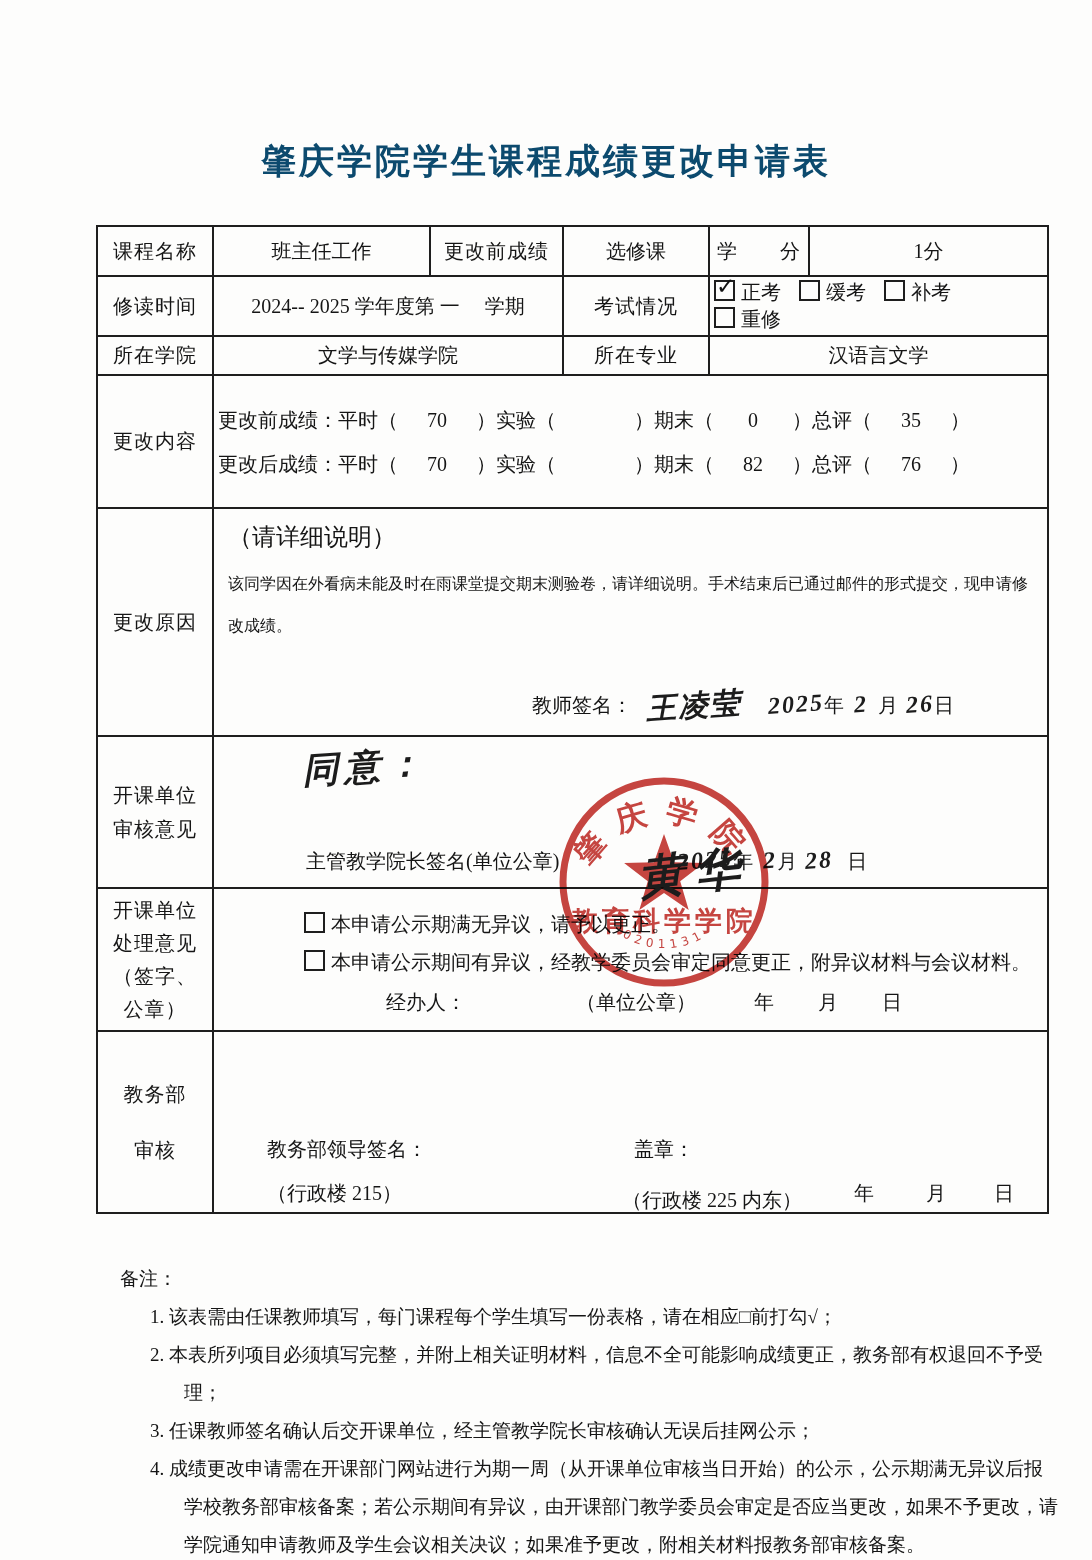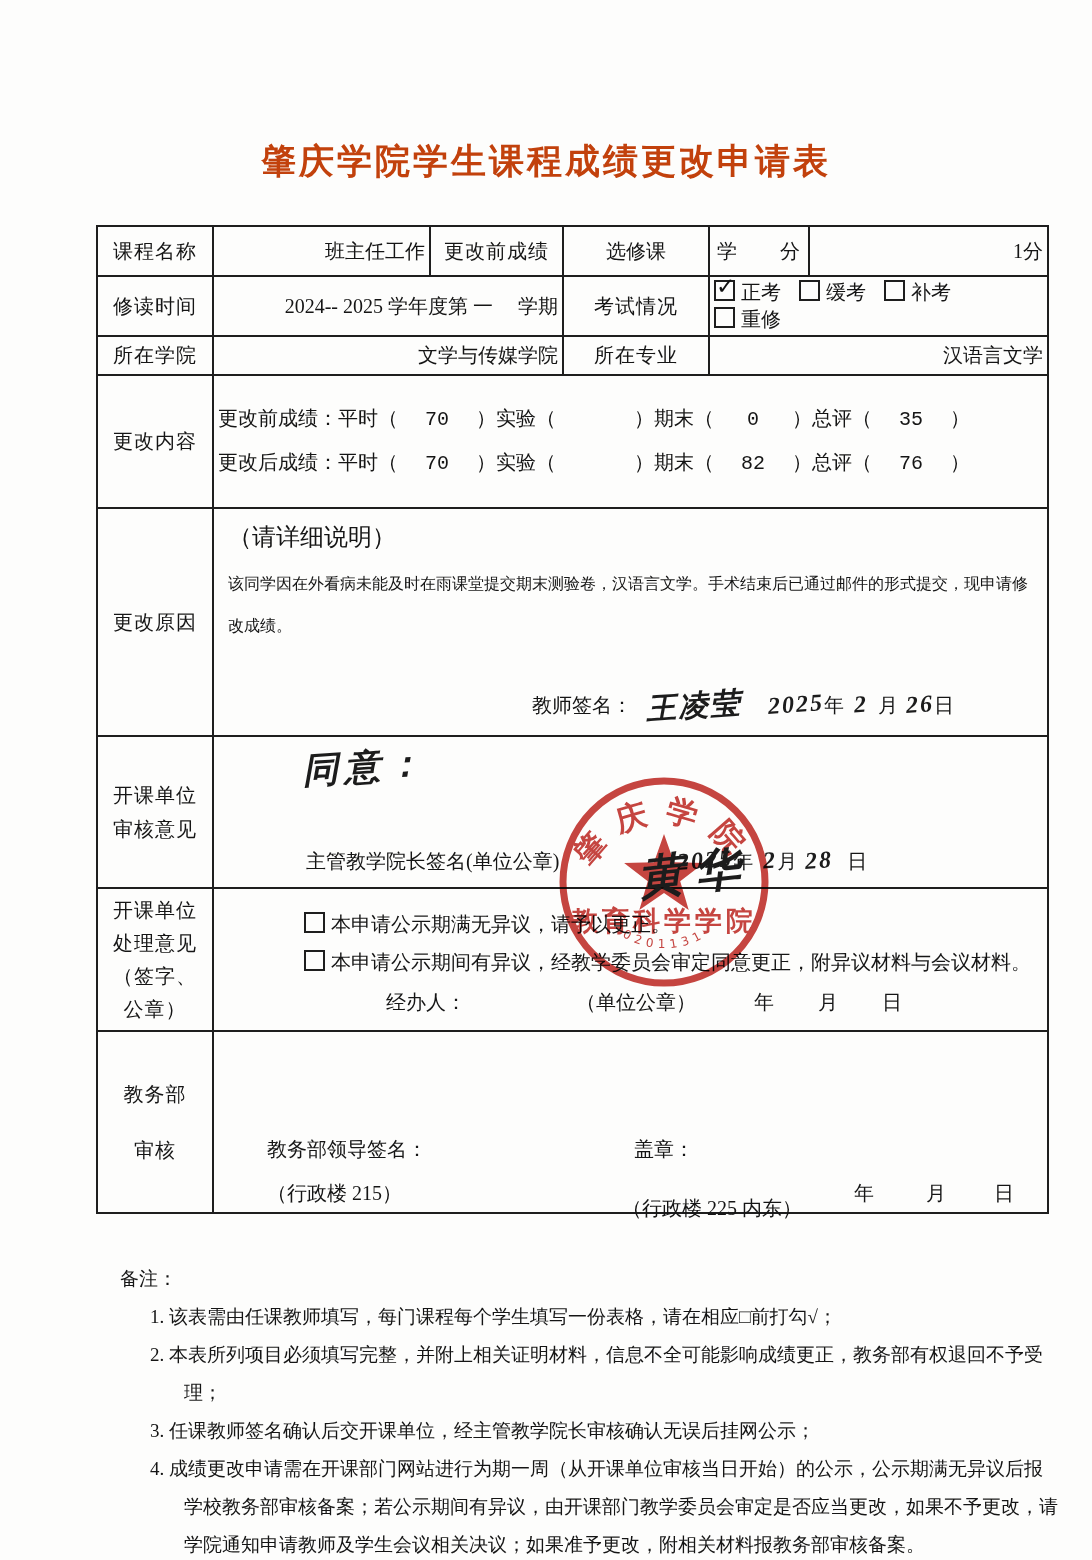--- a/index.html
+++ b/index.html
@@ -5,47 +5,47 @@
   html,body{margin:0;padding:0;background:#e8e8e8;}
   .page{
     position:relative; width:1092px; height:1560px; margin:0 auto;
     background:#fdfdfc; color:#151515;
     font-family:"Liberation Serif", serif;
     overflow:hidden;
   }
   .title{
     position:absolute; top:138px; left:0; width:100%;
     text-align:center; font-family:"Liberation Sans", sans-serif;
-    font-size:35px; font-weight:bold; letter-spacing:3px; color:#c2410c;
+    font-size:35px; font-weight:bold; letter-spacing:3px; color:#0c4a6e;
   }
   table.form{
     position:absolute; left:96px; top:225px; width:951px;
     border-collapse:collapse; table-layout:fixed;
   }
   table.form td{
     border:2px solid #1e1e1e; font-size:20px; vertical-align:middle;
     padding:2px 4px; overflow:visible;
   }
   td.lbl{ text-align:center; letter-spacing:1px; }
-  td.val{ text-align:right; padding-left:12px; }
+  td.val{ text-align:center; padding-left:12px; }
   td.valc{ text-align:center; }
   .multiline{ line-height:34px; padding:6px 2px; }
   
   .cb{
     display:inline-block; width:17px; height:17px; border:2px solid #1e1e1e;
     vertical-align:-2px; margin-right:6px; position:relative; background:#fdfdfc;
   }
   .cb .mk{
     position:absolute; left:0px; top:-9px; font-size:23px; font-weight:bold;
     font-family:"DejaVu Sans", sans-serif; color:#111;
   }
   .exam-cell{ padding-left:16px; }
   .exam-opt{ margin-right:13px; white-space:nowrap; }
   
-  .scores-cell{ vertical-align:top; padding:14px 0 0 16px; line-height:44px;font-family:Liberation Mono, monospace; }
+  .scores-cell{ vertical-align:top; padding:14px 0 0 16px; line-height:44px; }
   .sv{ display:inline-block; width:78px; text-align:center; }
   
   .reason-cell{ position:relative; vertical-align:top; height:222px; }
   .hint{ position:absolute; left:14px; top:12px; font-size:24px; }
   .reason-text{ position:absolute; left:14px; top:54px; width:812px; font-size:16px; line-height:42px; }
   .teacher-line{ position:absolute; left:318px; bottom:8px; white-space:nowrap; font-size:20px; }
   
   .hw{
     display:inline-block; font-style:italic; font-weight:700; color:#1c1c1c;
     transform:rotate(-4deg); letter-spacing:2px;
@@ -135,21 +135,21 @@
       <td class="scores-cell" colspan="5">
         <div><span>更改前成绩：平时（</span><span class="sv">70</span><span>）实验（</span><span class="sv"></span><span>）期末（</span><span class="sv">0</span><span>）总评（</span><span class="sv">35</span><span>）</span></div>
         <div><span>更改后成绩：平时（</span><span class="sv">70</span><span>）实验（</span><span class="sv"></span><span>）期末（</span><span class="sv">82</span><span>）总评（</span><span class="sv">76</span><span>）</span></div>
       </td>
     </tr>
 
     <tr style="height:222px">
       <td class="lbl">更改原因</td>
       <td class="reason-cell" colspan="5">
         <div class="hint">（请详细说明）</div>
-        <div class="reason-text">该同学因在外看病未能及时在雨课堂提交期末测验卷，汉语言文学。手术结束后已通过邮件的形式提交，现申请修改成绩。</div>
+        <div class="reason-text">该同学因在外看病未能及时在雨课堂提交期末测验卷，请详细说明。手术结束后已通过邮件的形式提交，现申请修改成绩。</div>
         <div class="teacher-line">
           <span>教师签名：</span><span class="hw hw-name">王凌莹</span><span class="hw hw-num t-y">2025</span><span class="unit">年</span><span class="hw hw-num t-m">2</span><span class="unit t-m">月</span><span class="hw hw-num t-d">26</span><span class="unit">日</span>
         </div>
       </td>
     </tr>
 
     <tr style="height:146px">
       <td class="lbl multiline">
         <div>开课单位</div>
         <div>审核意见</div>
@@ -180,21 +180,21 @@
 
     <tr style="height:176px">
       <td class="lbl dept-lbl">
         <div>教务部</div>
         <div>审核</div>
       </td>
       <td class="dept-cell" colspan="5">
         <div class="abs" style="left:53px; top:104px;">教务部领导签名：</div>
         <div class="abs" style="left:53px; top:148px;">（行政楼 215）</div>
         <div class="abs" style="left:420px; top:104px;">盖章：</div>
-        <div class="abs" style="left:408px; top:163px;">（行政楼 225 内东）</div>
+        <div class="abs" style="left:408px; top:155px;">（行政楼 225 内东）</div>
         <div class="abs" style="left:640px; top:148px;">
           <span>年</span><span style="margin-left:52px">月</span><span style="margin-left:48px">日</span>
         </div>
       </td>
     </tr>
   </tbody>
     </table>
 
   <svg class="stamp" viewBox="0 0 224 224">
     <defs>

